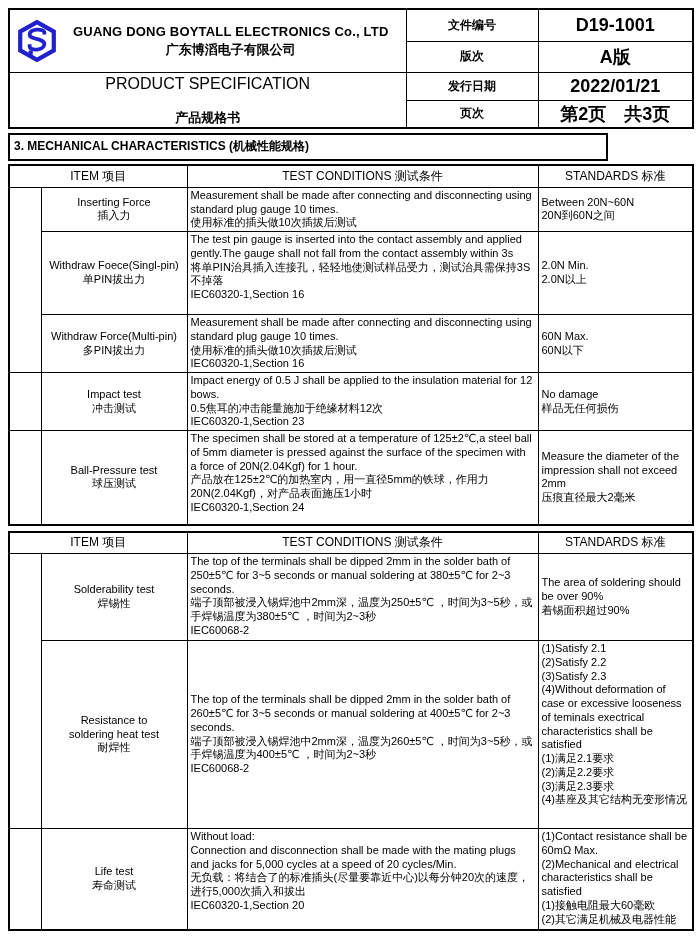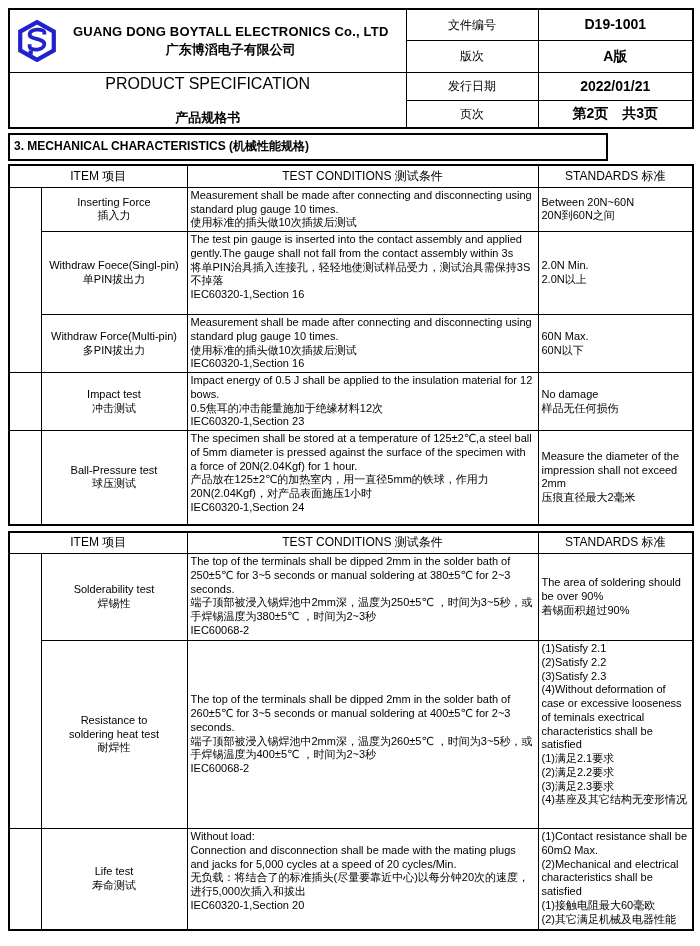--- a/index.html
+++ b/index.html
@@ -18,22 +18,22 @@
   
   .company-cell { vertical-align:middle; padding:10px 4px; }
   .company-flex { display:flex; align-items:center; }
   .logo-wrap { flex:0 0 46px; display:flex; align-items:center; justify-content:center; }
   .company-names { flex:1; text-align:center; }
   .company-en { font-weight:bold; font-size:13px; letter-spacing:0.2px; }
   .company-cn { font-weight:bold; font-size:13px; margin-top:2px; }
   .doc-title-cell { vertical-align:middle; text-align:center; }
   .doc-title-en { font-weight:normal; font-size:16px; }
   .doc-title-cn { font-weight:bold; font-size:13px; margin-top:16px; }
-  .hfield-label { text-align:center; vertical-align:middle; font-weight:normal; font-size:12px; }
-  .hfield-value { text-align:center; vertical-align:middle; font-weight:bold; font-size:14px; }
+  .hfield-label { text-align:center; vertical-align:middle; font-weight:bold; font-size:12px; }
+  .hfield-value { text-align:center; vertical-align:middle; font-weight:bold; font-size:18px; }
 
   
   .section-title {
     box-sizing:border-box; width:600px; border:2px solid #000;
     font-weight:bold; font-size:12px; padding:3px 4px 4px 4px;
     margin-top:4px; margin-bottom:3px;
   }
 
   
   .th-row td { text-align:center; vertical-align:middle; font-size:12px; }

